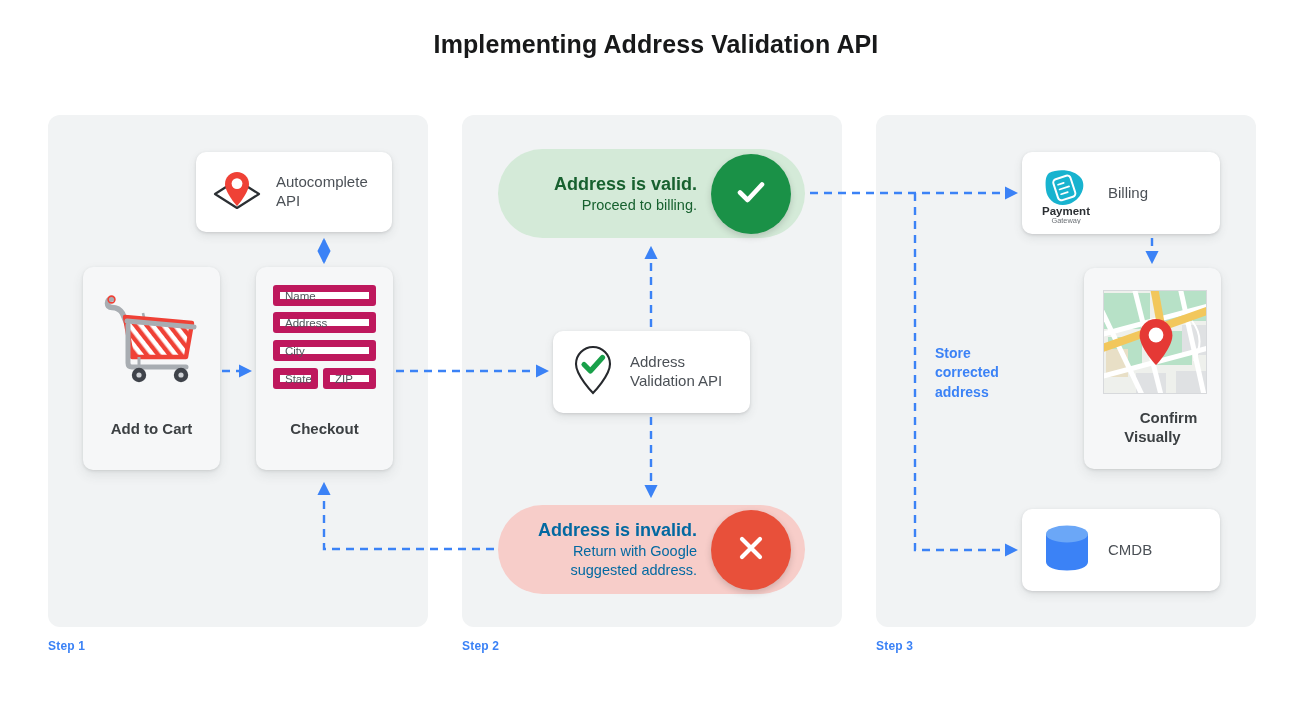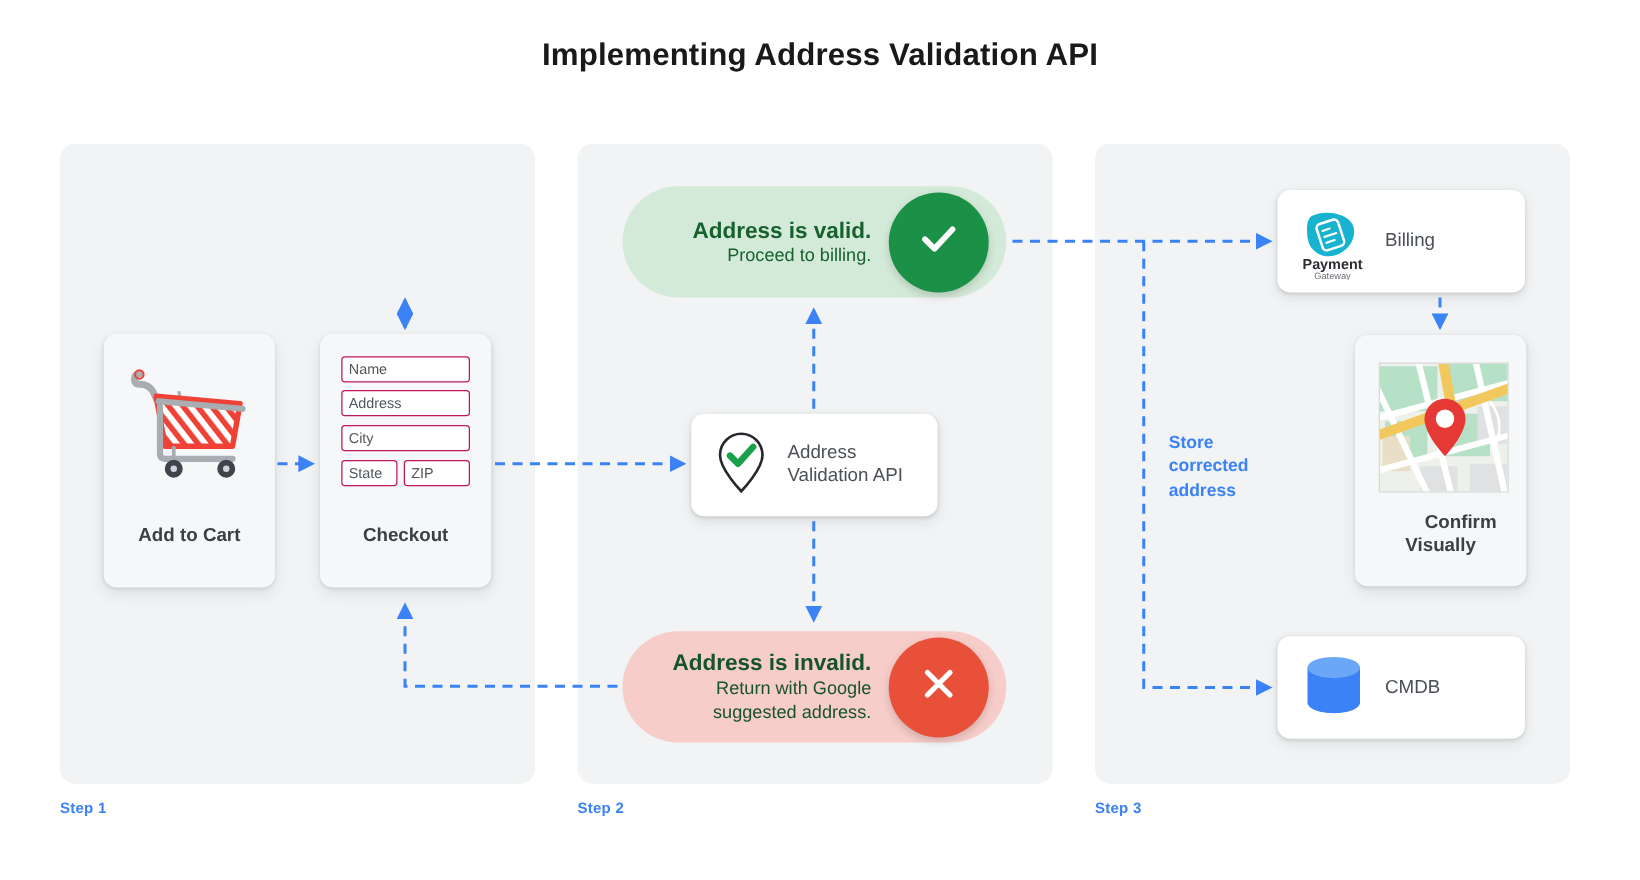--- a/index.html
+++ b/index.html
@@ -55,40 +55,40 @@
     position: absolute;
     background: #f6f7f8;
     border-radius: 10px;
     box-shadow: 0 1px 3px rgba(60,64,67,.14), 0 5px 12px rgba(60,64,67,.10);
   }
 
   
   .field {
     position: absolute;
     background: #fff;
-    border: 1px solid #be185d;
+    border: 7px solid #be185d;
     border-radius: 3px;
     font-size: 11.5px; color: #52575c;
     display: flex; align-items: center;
     padding-left: 5px;
   }
 
   
   .pill {
     position: absolute;
     border-radius: 48px;
     display: flex; align-items: center; justify-content: flex-end;
   }
   .pill.valid   { background: #d4ead8; }
   .pill.invalid { background: #f7cdc9; }
   .pill-text { text-align: right; line-height: 1.28; }
   .pill-text .t1 { font-size: 18px; font-weight: bold; }
   .pill-text .t2 { font-size: 14.5px; font-weight: 400; }
   .pill.valid .pill-text   { color: #17612f; }
-  .pill.invalid .pill-text { color: #14532d; }
+  .pill.invalid .pill-text { color: #0369a1; }
   .pill-badge {
     border-radius: 50%;
     display: flex; align-items: center; justify-content: center;
     box-shadow: 0 3px 7px rgba(0,0,0,.16);
   }
   .pill.valid .pill-badge   { background: #1a9147; }
   .pill.invalid .pill-badge { background: #e8503a; }
 
   
   .conn { position: absolute; }
@@ -111,20 +111,33 @@
 </head>
 <body>
 
 <div id="stage">
 
   <div class="title">Implementing Address Validation API</div>
 
   <div class="panel" style="left:48px; top:115px; width:380px; height:512px;"></div>
   <div class="step-label" style="left:48px; top:639px;">Step 1</div>
 
+  <div class="card card-h" style="left:196px; top:152px; width:196px; height:80px; padding-left:12px;">
+    <span style="flex:0 0 auto;">
+      <svg width="58" height="58" viewBox="0 0 58 58">
+        <path d="M29 19 L51 33 L29 47 L7 33 Z" fill="#ffffff" stroke="#2b2f33" stroke-width="2.2" stroke-linejoin="round"></path>
+        <path d="M29 11 C22.4 11 17 16.3 17 22.9 C17 31.6 29 45 29 45 C29 45 41 31.6 41 22.9 C41 16.3 35.6 11 29 11 Z" fill="#ef4136"></path>
+        <circle cx="29" cy="22.6" r="5.4" fill="#ffffff"></circle>
+      </svg>
+    </span>
+    <div style="margin-left:10px;">
+      <div class="card-title">Autocomplete</div>
+      <div class="card-title">API</div>
+    </div>
+  </div>
 
   <div class="card-soft" style="left:83px; top:267px; width:137px; height:203px;padding-left:36px;">
     <span style="position:absolute; left:18px; top:18px;">
       <svg width="102" height="102" viewBox="0 0 102 102">
         <defs>
           <pattern id="cartHatch" width="9" height="9" patternTransform="rotate(-38)" patternUnits="userSpaceOnUse">
             <rect width="9" height="9" fill="#ffffff"></rect>
             <rect width="4.4" height="9" fill="#ef4136"></rect>
           </pattern>
         </defs>

